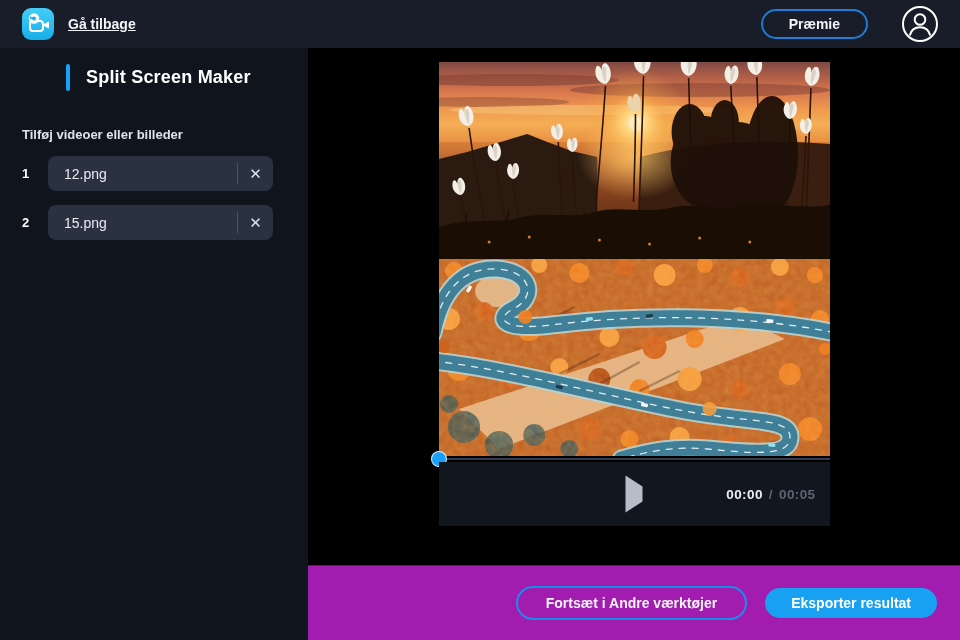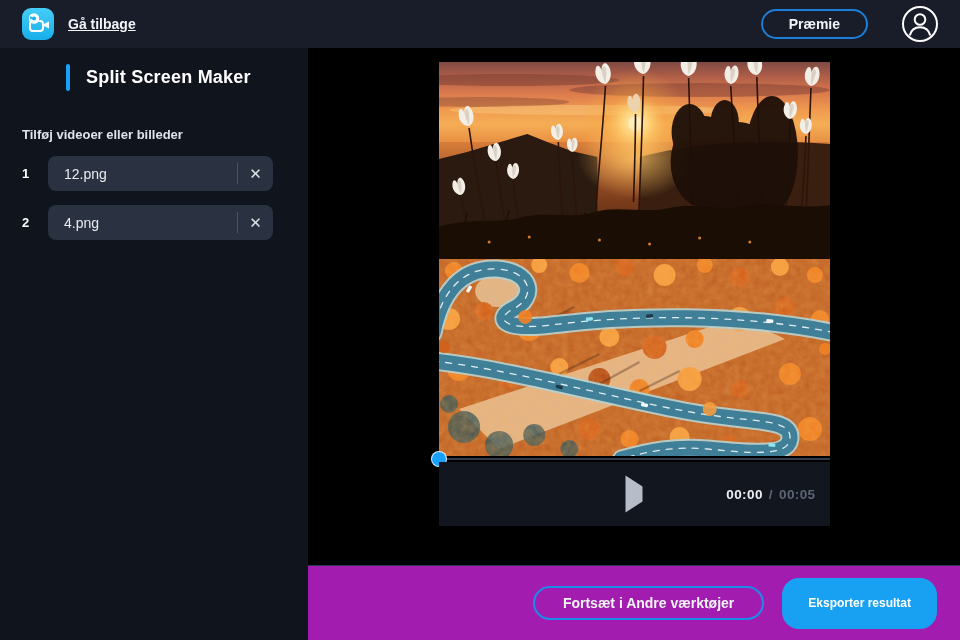--- a/index.html
+++ b/index.html
@@ -47,22 +47,22 @@
   .time { position:absolute; right:14px; top:50%; transform:translateY(-50%); font-size:13.5px; font-weight:700; letter-spacing:.4px; }
   .time-cur { color:#edeff3; }
   .time-sep { color:#5c6574; margin:0 6px; }
   .time-total { color:#5c6574; }
 
   
   .footer { height:75px; background:#a21caf; border-top:1px solid #2b3952; display:flex; align-items:center;
             justify-content:flex-end; gap:18px; padding-right:23px; }
   .btn-outline { height:34px; padding:0 28px; border-radius:17px; background:transparent; border:2px solid #1b8de9;
                  color:#f2f4f7; font-size:14px; font-weight:700; cursor:pointer; font-family:"Liberation Sans", sans-serif; }
-  .btn-primary { height:51px; padding:0 26px; border-radius:17px; background:#18a0f2; border:none;
-                 color:#fff; font-size:12px; font-weight:700; cursor:pointer; font-family:"Liberation Sans", sans-serif; }
+  .btn-primary { height:30px; padding:0 26px; border-radius:17px; background:#18a0f2; border:none;
+                 color:#fff; font-size:14px; font-weight:700; cursor:pointer; font-family:"Liberation Sans", sans-serif; }
 </style>
 </head>
 <body>
 
 <div class="topbar">
   <svg class="logo" viewBox="0 0 32 32">
     <defs>
       <linearGradient id="lg" x1="0" y1="0" x2="0" y2="1">
         <stop offset="0" stop-color="#45cdf6"></stop>
           <stop offset="1" stop-color="#18aeea"></stop>
@@ -100,21 +100,21 @@
         <div class="file-divider"></div>
         <button class="close-btn">
           <span>✕</span>
         </button>
       </div>
     </div>
 
     <div class="file-row">
       <div class="file-index">2</div>
       <div class="file-box">
-        <div class="file-name">4.png</div>
+        <div class="file-name">15.png</div>
         <div class="file-divider"></div>
         <button class="close-btn">
           <span>✕</span>
         </button>
       </div>
     </div>
   </div>
 
   <div class="main">
     <div class="stage">

